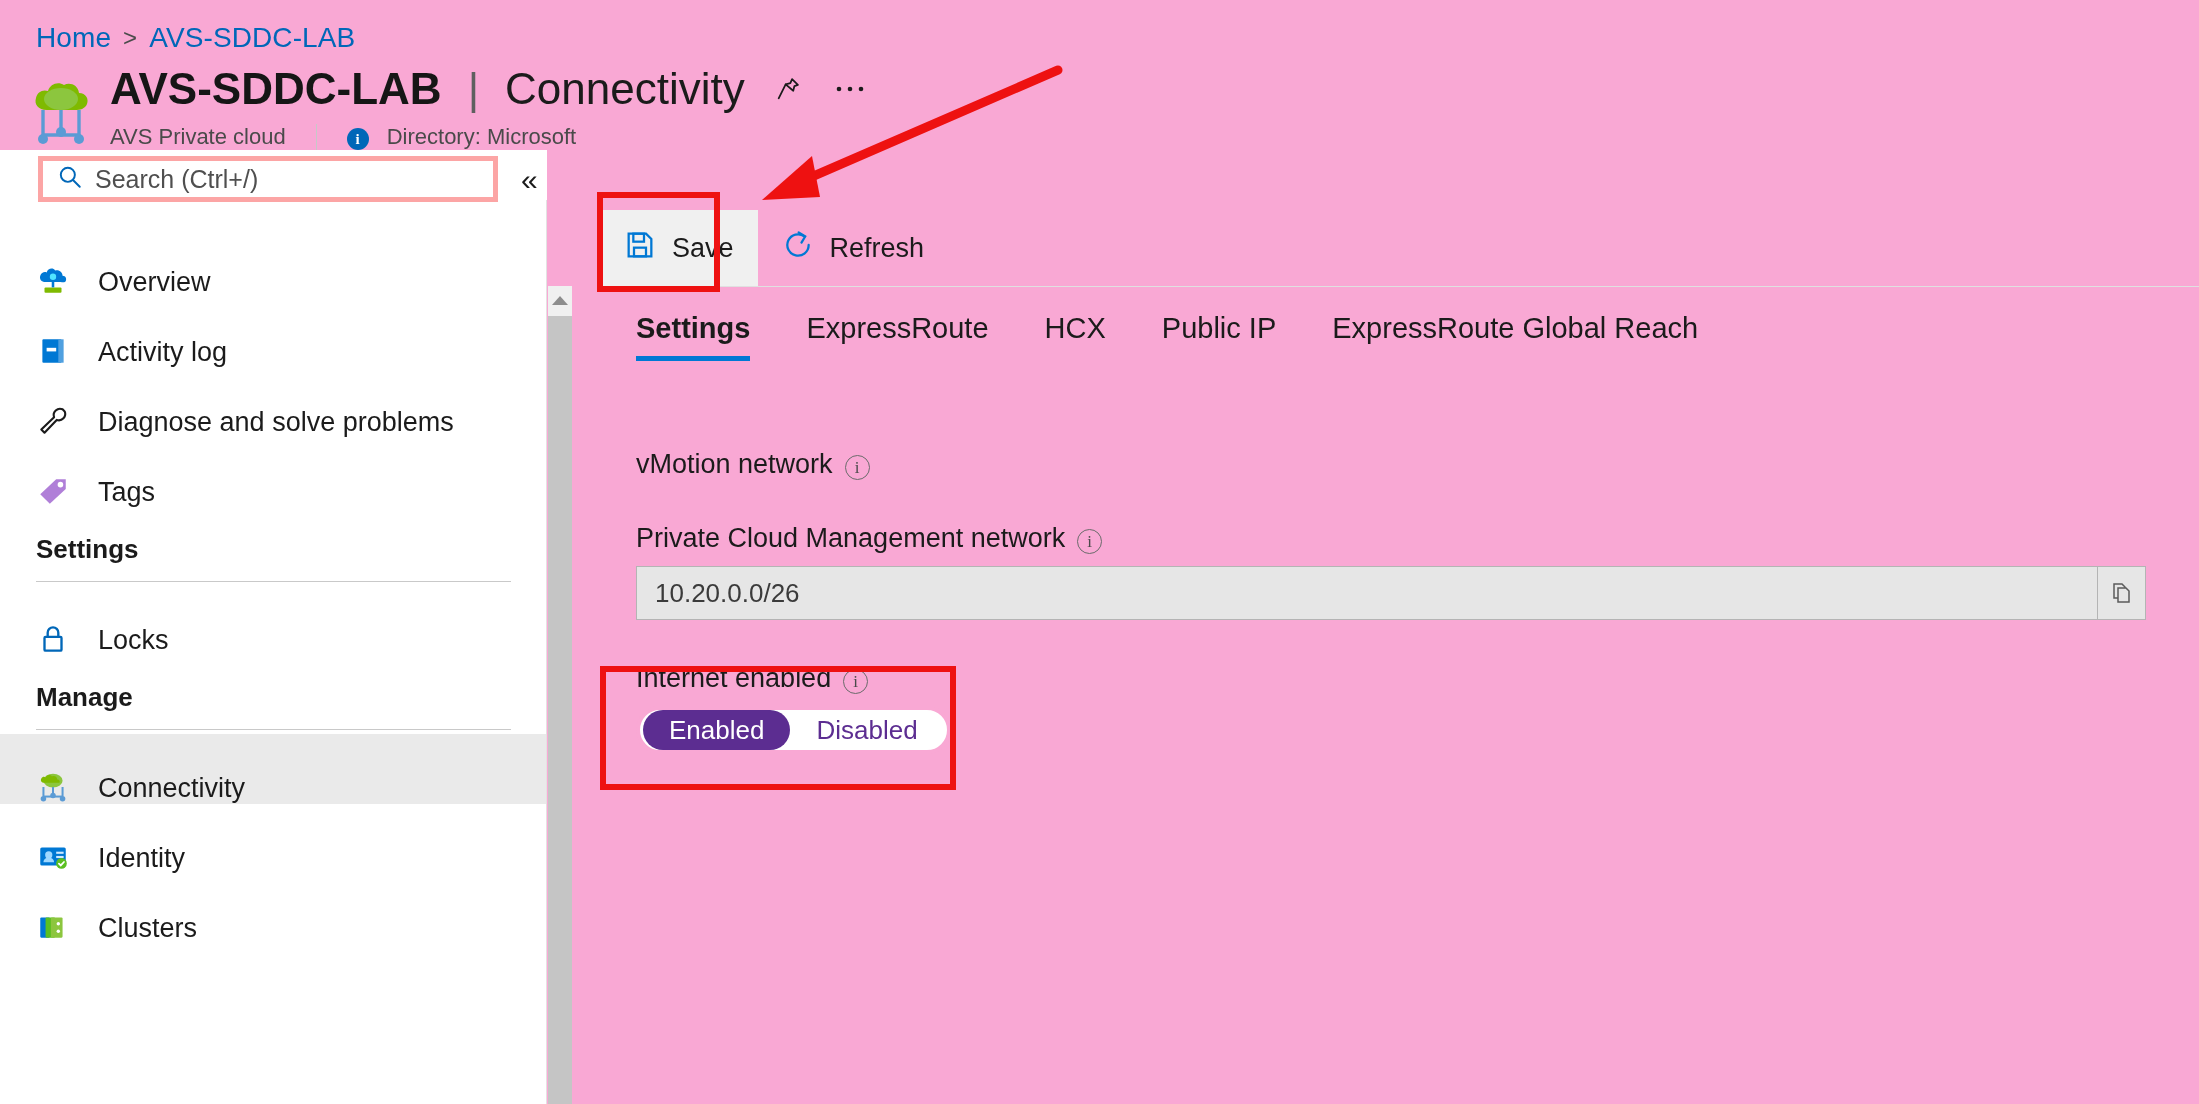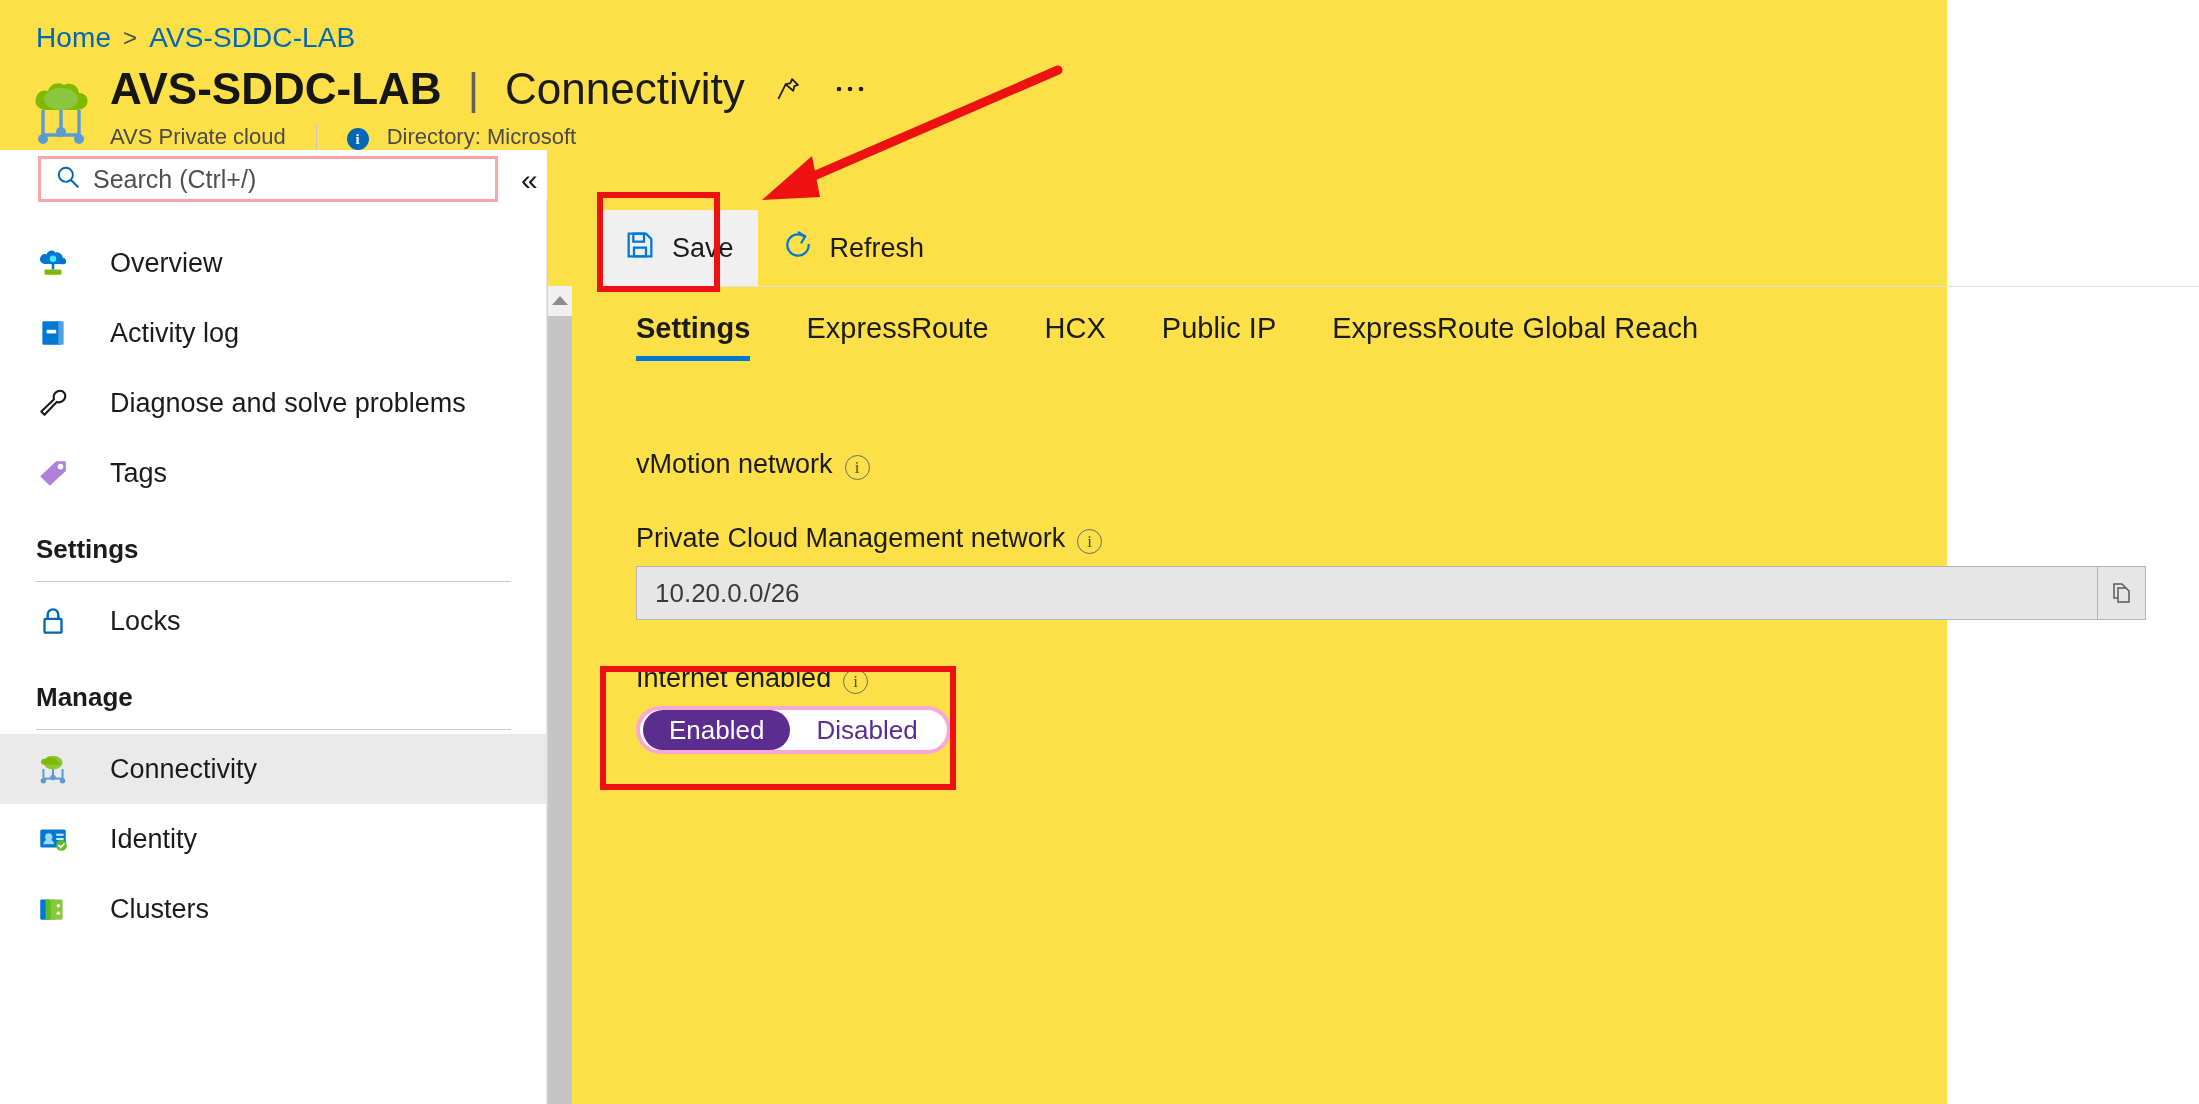--- a/index.html
+++ b/index.html
@@ -3,21 +3,21 @@
 <meta charset="utf-8">
 <style>
   * { box-sizing: border-box; margin: 0; padding: 0; }
   html, body {
     width: 2199px;
     height: 1104px;
     background: #ffffff;
     font-family: "Liberation Sans", sans-serif;
     overflow: hidden;
   }
-  .page { position: relative; width: 1947px; height: 1104px; background:#fde047; }
+  .page { position: relative; width: 2199px; height: 1104px; background:#f9a8d4; }
 
   
   .breadcrumb {
     position: absolute; left: 36px; top: 22px;
     display: flex; align-items: center; gap: 12px;
     font-size: 28px; color: #0067b8; letter-spacing: .1px;
   }
   .breadcrumb .crumb { color:#0067b8; cursor:pointer; }
   .breadcrumb .sep { color:#4b4b4b; font-size:24px; }
 
@@ -51,31 +51,31 @@
     background:#0067b8; color:#fff; font-size:15px; font-weight:700;
     display:inline-flex; align-items:center; justify-content:center;
     margin-right:10px; font-family:"Liberation Serif", serif;
   }
 
   
   .left-rail { position:absolute; left:0; top:150px; width:547px; height:954px; background:#fff; }
   .search-wrap { position:absolute; left:38px; top:6px; width:460px; height:46px; }
   .search-box {
     width:100%; height:100%;
-    border:3px solid #fca5a5; background:#fff;
+    border:5px solid #fca5a5; background:#fff;
     display:flex; align-items:center; padding-left:14px; gap:12px;
   }
   .search-box .ph { font-size:25px; color:#4f4f4f; }
   .collapse-chev {
     position:absolute; left:521px; top:15px;
     font-size:30px; color:#1b1b1b; cursor:pointer; line-height:1;
   }
   .nav-list { position:absolute; left:0; top:78px; width:547px; }
   .nav-item {
-    display:flex; align-items:center; gap:40px;
+    display:flex; align-items:flex-end; gap:28px;
     height:70px; padding-left:36px; cursor:pointer; font-size:27px; color:#1b1b1b;
   }
   .nav-item.selected { background:#eaeaea; }
   .nav-icon { width:34px; height:34px; flex:none; position:relative; }
   .sec-head {
     padding-left:36px; padding-top:26px;
     font-size:26px; font-weight:700; color:#1b1b1b;
   }
   .sec-rule { height:1px; background:#c9c9c9; margin:16px 36px 4px 36px; }
 

